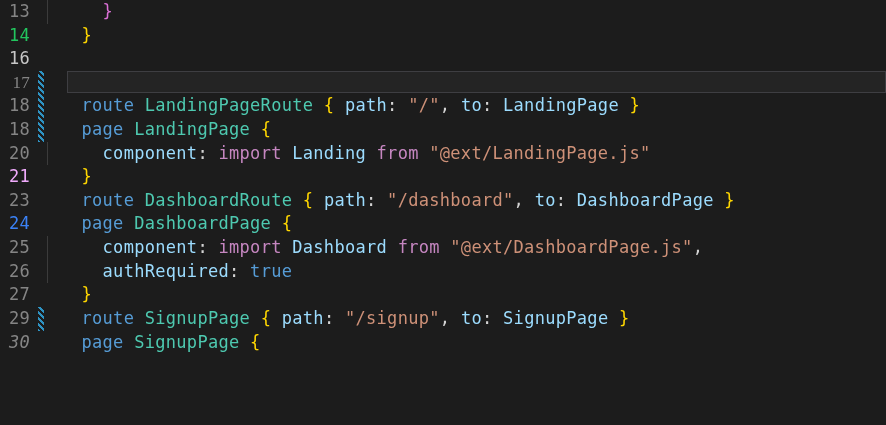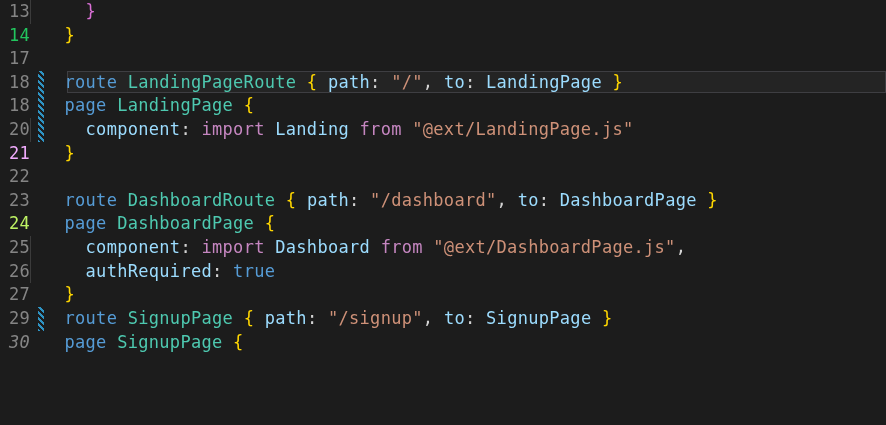--- a/index.html
+++ b/index.html
@@ -35,20 +35,21 @@
   }
   .lines-layer {
     position: absolute;
     inset: 0;
   }
   .row {
     display: flex;
     height: 23.61px;
     line-height: 23.61px;
     white-space: pre;
+    gap: 17px;
   }
   .ln {
     flex: none;
     width: 30px;
     text-align: right;
     user-select: none;
   }
   .code {
     flex: 1;
     position: relative;
@@ -67,27 +68,27 @@
 
 <div class="editor-root" style="background: rgb(28, 28, 28);">
   <div class="overlay-layer">
       <div class="git-bar" style="top: 70.83px; height: 70.83px; background: repeating-linear-gradient(45deg, rgb(46, 147, 195) 0px, rgb(46, 147, 195) 2px, transparent 2px, transparent 4.2px);"></div>
       <div class="git-bar" style="top: 306.93px; height: 23.61px; background: repeating-linear-gradient(45deg, rgb(46, 147, 195) 0px, rgb(46, 147, 195) 2px, transparent 2px, transparent 4.2px);"></div>
       <div class="current-line-box" style="top: 71.33px; height: 22.11px; border: 1px solid rgb(62, 62, 66); background: rgba(255, 255, 255, 0.035);"></div>
     </div>
   <div class="lines-layer">
       <div class="row"><div class="ln" style="color: rgb(133, 133, 133);">13</div><div class="code"><span class="indent-guide" style="background: rgb(59, 59, 59);"></span><span style="color: rgb(212, 212, 212);">  </span><span style="color: rgb(218, 112, 214);">}</span></div></div>
       <div class="row"><div class="ln" style="color: #22c55e;">14</div><div class="code"><span style="color: rgb(255, 215, 0);">}</span></div></div>
-      <div class="row"><div class="ln" style="color: rgb(133, 133, 133);">17</div><div class="code"></div></div>
+      <div class="row"><div class="ln" style="color: rgb(199, 199, 199);">16</div><div class="code"></div></div>
+      <div class="row"><div class="ln" style="color: rgb(133, 133, 133); font-family: Liberation Serif, serif;">17</div><div class="code"></div></div>
       <div class="row"><div class="ln" style="color: rgb(133, 133, 133);">18</div><div class="code"><span style="color: rgb(86, 156, 214);">route</span><span style="color: rgb(212, 212, 212);"> </span><span style="color: rgb(78, 201, 176);">LandingPageRoute</span><span style="color: rgb(212, 212, 212);"> </span><span style="color: rgb(255, 215, 0);">{</span><span style="color: rgb(212, 212, 212);"> </span><span style="color: rgb(156, 220, 254);">path</span><span style="color: rgb(212, 212, 212);">:</span><span style="color: rgb(212, 212, 212);"> </span><span style="color: rgb(206, 145, 120);">"/"</span><span style="color: rgb(212, 212, 212);">,</span><span style="color: rgb(212, 212, 212);"> </span><span style="color: rgb(156, 220, 254);">to</span><span style="color: rgb(212, 212, 212);">:</span><span style="color: rgb(212, 212, 212);"> </span><span style="color: rgb(156, 220, 254);">LandingPage</span><span style="color: rgb(212, 212, 212);"> </span><span style="color: rgb(255, 215, 0);">}</span></div></div>
       <div class="row"><div class="ln" style="color: rgb(133, 133, 133);">18</div><div class="code"><span style="color: rgb(86, 156, 214);">page</span><span style="color: rgb(212, 212, 212);"> </span><span style="color: rgb(78, 201, 176);">LandingPage</span><span style="color: rgb(212, 212, 212);"> </span><span style="color: rgb(255, 215, 0);">{</span></div></div>
       <div class="row"><div class="ln" style="color: rgb(133, 133, 133);">20</div><div class="code"><span class="indent-guide" style="background: rgb(59, 59, 59);"></span><span style="color: rgb(212, 212, 212);">  </span><span style="color: rgb(156, 220, 254);">component</span><span style="color: rgb(212, 212, 212);">:</span><span style="color: rgb(212, 212, 212);"> </span><span style="color: rgb(197, 134, 192);">import</span><span style="color: rgb(212, 212, 212);"> </span><span style="color: rgb(156, 220, 254);">Landing</span><span style="color: rgb(212, 212, 212);"> </span><span style="color: rgb(197, 134, 192);">from</span><span style="color: rgb(212, 212, 212);"> </span><span style="color: rgb(206, 145, 120);">"@ext/LandingPage.js"</span></div></div>
       <div class="row"><div class="ln" style="color: #f0abfc;">21</div><div class="code"><span style="color: rgb(255, 215, 0);">}</span></div></div>
-      <div class="row"><div class="ln" style="color: rgb(133, 133, 133);">22</div><div class="code"></div></div>
       <div class="row"><div class="ln" style="color: rgb(133, 133, 133);">23</div><div class="code"><span style="color: rgb(86, 156, 214);">route</span><span style="color: rgb(212, 212, 212);"> </span><span style="color: rgb(78, 201, 176);">DashboardRoute</span><span style="color: rgb(212, 212, 212);"> </span><span style="color: rgb(255, 215, 0);">{</span><span style="color: rgb(212, 212, 212);"> </span><span style="color: rgb(156, 220, 254);">path</span><span style="color: rgb(212, 212, 212);">:</span><span style="color: rgb(212, 212, 212);"> </span><span style="color: rgb(206, 145, 120);">"/dashboard"</span><span style="color: rgb(212, 212, 212);">,</span><span style="color: rgb(212, 212, 212);"> </span><span style="color: rgb(156, 220, 254);">to</span><span style="color: rgb(212, 212, 212);">:</span><span style="color: rgb(212, 212, 212);"> </span><span style="color: rgb(156, 220, 254);">DashboardPage</span><span style="color: rgb(212, 212, 212);"> </span><span style="color: rgb(255, 215, 0);">}</span></div></div>
-      <div class="row"><div class="ln" style="color: #bef264;">24</div><div class="code"><span style="color: rgb(86, 156, 214);">page</span><span style="color: rgb(212, 212, 212);"> </span><span style="color: rgb(78, 201, 176);">DashboardPage</span><span style="color: rgb(212, 212, 212);"> </span><span style="color: rgb(255, 215, 0);">{</span></div></div>
+      <div class="row"><div class="ln" style="color: #3b82f6;">24</div><div class="code"><span style="color: rgb(86, 156, 214);">page</span><span style="color: rgb(212, 212, 212);"> </span><span style="color: rgb(78, 201, 176);">DashboardPage</span><span style="color: rgb(212, 212, 212);"> </span><span style="color: rgb(255, 215, 0);">{</span></div></div>
       <div class="row"><div class="ln" style="color: rgb(133, 133, 133);">25</div><div class="code"><span class="indent-guide" style="background: rgb(59, 59, 59);"></span><span style="color: rgb(212, 212, 212);">  </span><span style="color: rgb(156, 220, 254);">component</span><span style="color: rgb(212, 212, 212);">:</span><span style="color: rgb(212, 212, 212);"> </span><span style="color: rgb(197, 134, 192);">import</span><span style="color: rgb(212, 212, 212);"> </span><span style="color: rgb(156, 220, 254);">Dashboard</span><span style="color: rgb(212, 212, 212);"> </span><span style="color: rgb(197, 134, 192);">from</span><span style="color: rgb(212, 212, 212);"> </span><span style="color: rgb(206, 145, 120);">"@ext/DashboardPage.js"</span><span style="color: rgb(212, 212, 212);">,</span></div></div>
       <div class="row"><div class="ln" style="color: rgb(133, 133, 133);">26</div><div class="code"><span class="indent-guide" style="background: rgb(59, 59, 59);"></span><span style="color: rgb(212, 212, 212);">  </span><span style="color: rgb(156, 220, 254);">authRequired</span><span style="color: rgb(212, 212, 212);">:</span><span style="color: rgb(212, 212, 212);"> </span><span style="color: rgb(86, 156, 214);">true</span></div></div>
       <div class="row"><div class="ln" style="color: rgb(133, 133, 133);">27</div><div class="code"><span style="color: rgb(255, 215, 0);">}</span></div></div>
       <div class="row"><div class="ln" style="color: rgb(133, 133, 133);">29</div><div class="code"><span style="color: rgb(86, 156, 214);">route</span><span style="color: rgb(212, 212, 212);"> </span><span style="color: rgb(78, 201, 176);">SignupPage</span><span style="color: rgb(212, 212, 212);"> </span><span style="color: rgb(255, 215, 0);">{</span><span style="color: rgb(212, 212, 212);"> </span><span style="color: rgb(156, 220, 254);">path</span><span style="color: rgb(212, 212, 212);">:</span><span style="color: rgb(212, 212, 212);"> </span><span style="color: rgb(206, 145, 120);">"/signup"</span><span style="color: rgb(212, 212, 212);">,</span><span style="color: rgb(212, 212, 212);"> </span><span style="color: rgb(156, 220, 254);">to</span><span style="color: rgb(212, 212, 212);">:</span><span style="color: rgb(212, 212, 212);"> </span><span style="color: rgb(156, 220, 254);">SignupPage</span><span style="color: rgb(212, 212, 212);"> </span><span style="color: rgb(255, 215, 0);">}</span></div></div>
       <div class="row"><div class="ln" style="color: rgb(133, 133, 133); font-style: italic;">30</div><div class="code"><span style="color: rgb(86, 156, 214);">page</span><span style="color: rgb(212, 212, 212);"> </span><span style="color: rgb(78, 201, 176);">SignupPage</span><span style="color: rgb(212, 212, 212);"> </span><span style="color: rgb(255, 215, 0);">{</span></div></div>
     </div>
 </div>
 
 </body></html>

